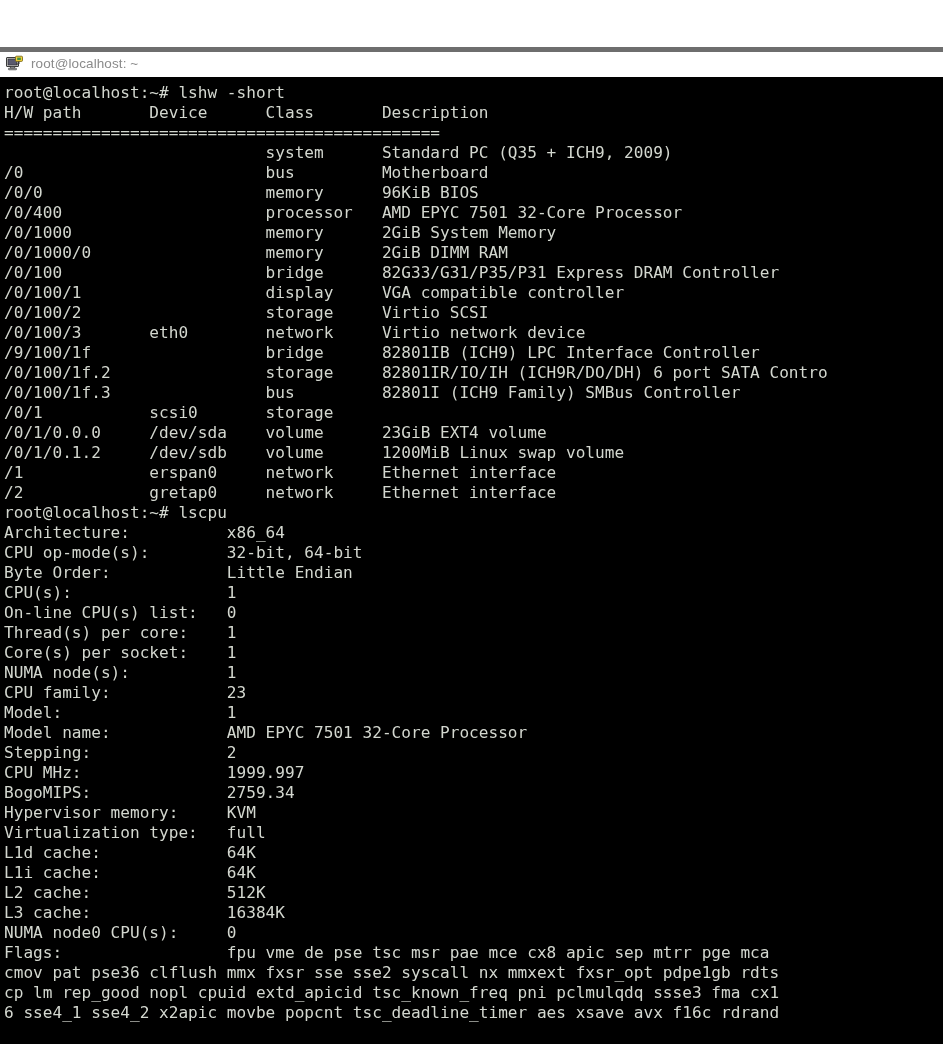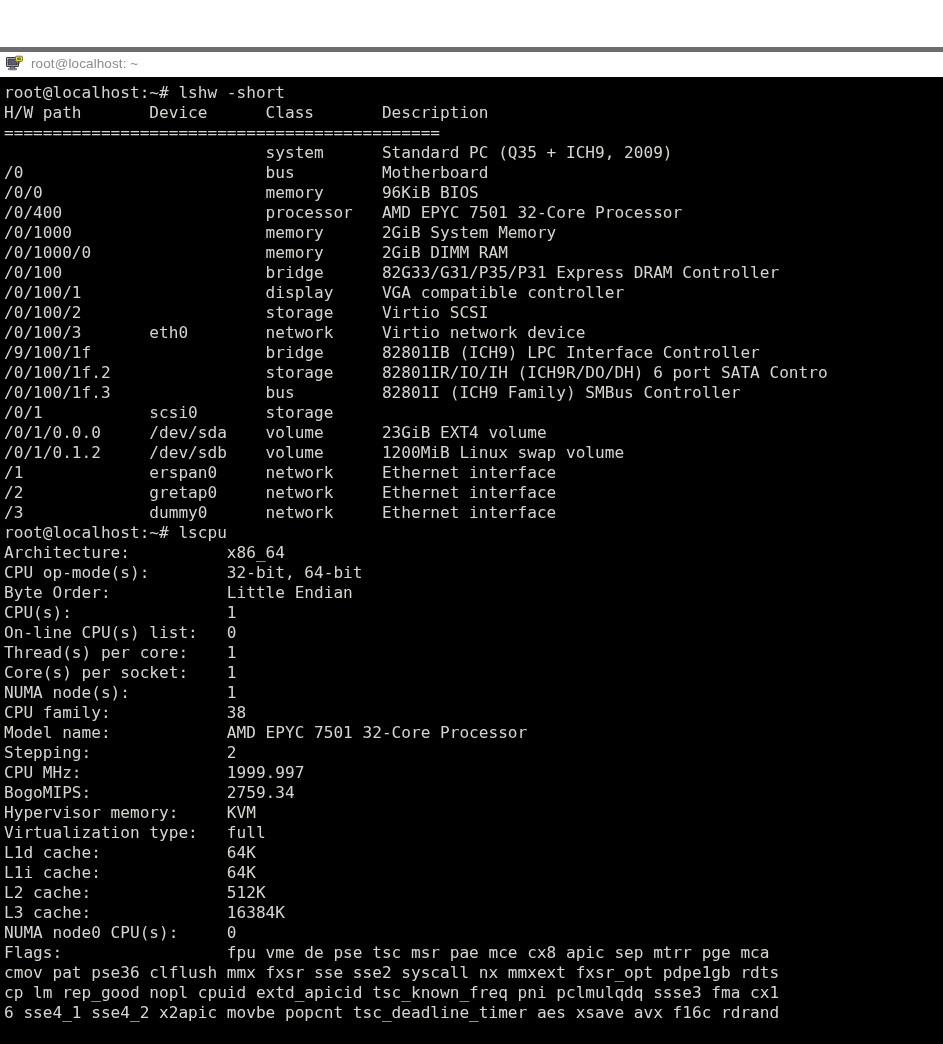--- a/index.html
+++ b/index.html
@@ -124,31 +124,31 @@
     <div class="term-line">/0/100/2                   storage     Virtio SCSI</div>
     <div class="term-line">/0/100/3       eth0        network     Virtio network device</div>
     <div class="term-line">/9/100/1f                  bridge      82801IB (ICH9) LPC Interface Controller</div>
     <div class="term-line">/0/100/1f.2                storage     82801IR/IO/IH (ICH9R/DO/DH) 6 port SATA Contro</div>
     <div class="term-line">/0/100/1f.3                bus         82801I (ICH9 Family) SMBus Controller</div>
     <div class="term-line">/0/1           scsi0       storage</div>
     <div class="term-line">/0/1/0.0.0     /dev/sda    volume      23GiB EXT4 volume</div>
     <div class="term-line">/0/1/0.1.2     /dev/sdb    volume      1200MiB Linux swap volume</div>
     <div class="term-line">/1             erspan0     network     Ethernet interface</div>
     <div class="term-line">/2             gretap0     network     Ethernet interface</div>
-    <div class="term-line">/3             dummy0      network     Ethernet interface</div>
     <div class="term-line">root@localhost:~# lscpu</div>
     <div class="term-line">Architecture:          x86_64</div>
     <div class="term-line">CPU op-mode(s):        32-bit, 64-bit</div>
     <div class="term-line">Byte Order:            Little Endian</div>
     <div class="term-line">CPU(s):                1</div>
     <div class="term-line">On-line CPU(s) list:   0</div>
     <div class="term-line">Thread(s) per core:    1</div>
     <div class="term-line">Core(s) per socket:    1</div>
     <div class="term-line">NUMA node(s):          1</div>
-    <div class="term-line">CPU family:            38</div>
+    <div class="term-line">CPU family:            23</div>
+    <div class="term-line">Model:                 1</div>
     <div class="term-line">Model name:            AMD EPYC 7501 32-Core Processor</div>
     <div class="term-line">Stepping:              2</div>
     <div class="term-line">CPU MHz:               1999.997</div>
     <div class="term-line">BogoMIPS:              2759.34</div>
     <div class="term-line">Hypervisor memory:     KVM</div>
     <div class="term-line">Virtualization type:   full</div>
     <div class="term-line">L1d cache:             64K</div>
     <div class="term-line">L1i cache:             64K</div>
     <div class="term-line">L2 cache:              512K</div>
     <div class="term-line">L3 cache:              16384K</div>

